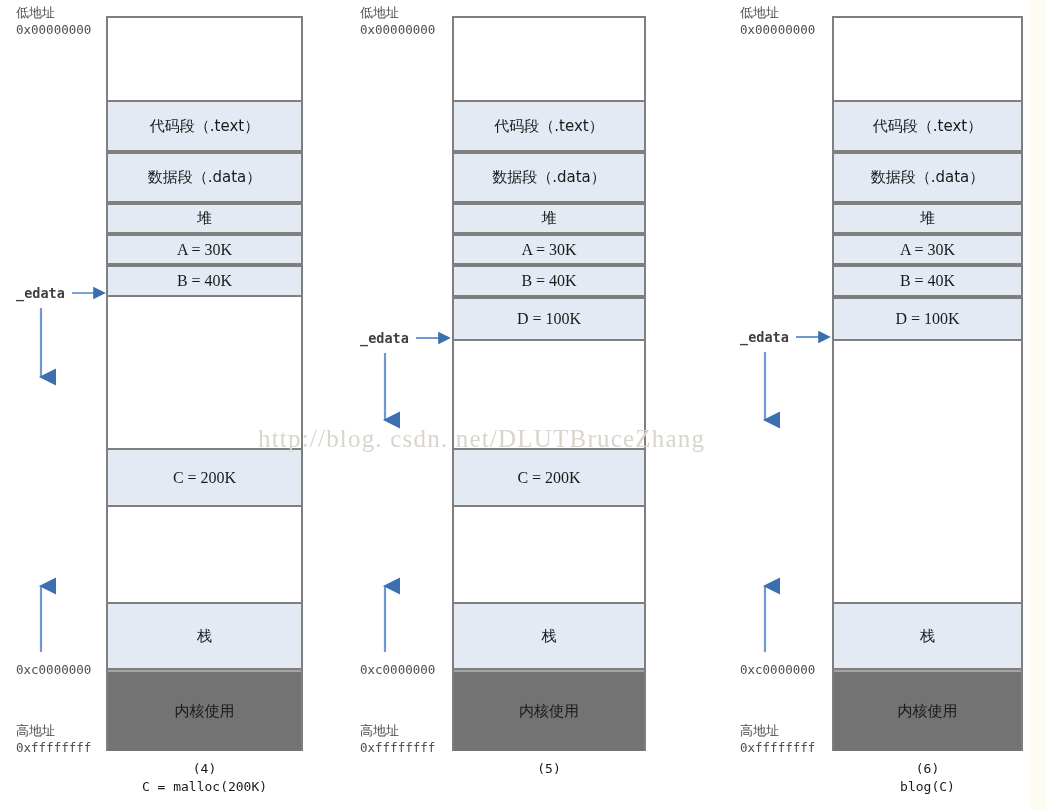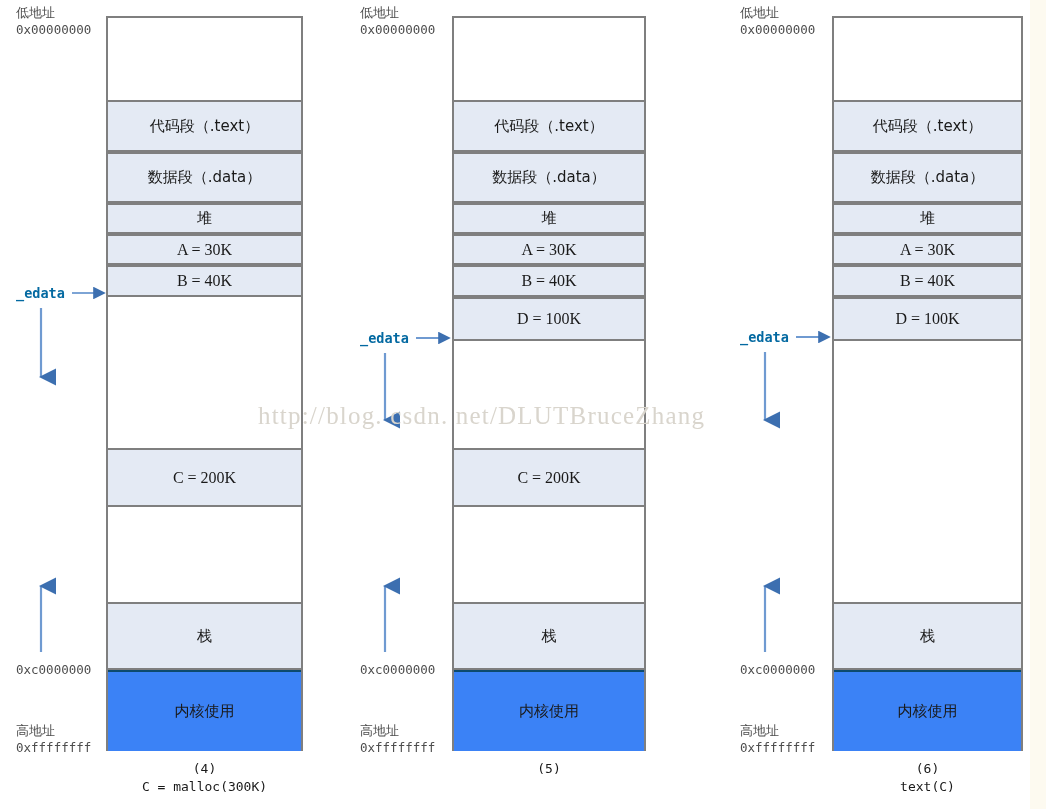--- a/index.html
+++ b/index.html
@@ -28,21 +28,21 @@
 
   #canvas {
     position: absolute;
     inset: 0;
   }
 
   
   #watermark {
     position: absolute;
     left: 258px;
-    top: 402px;
+    top: 425px;
     width: 560px;
     font-family: "Liberation Serif", "DejaVu Serif", serif;
     font-size: 25px;
     letter-spacing: 1.2px;
     color: #d9d5cd;
     white-space: nowrap;
     z-index: 5;
     pointer-events: none;
   }
 
@@ -70,22 +70,22 @@
     border-bottom: 2px solid #7f7f7f;
     background: #e4eaf4;
     display: flex;
     align-items: center;
     justify-content: center;
     font-size: 16px;
     color: #1a1a1a;
     white-space: nowrap;
   }
   .seg.plain {
-    background: #3b82f6;
-    border-top: 2px solid #0c4a6e;
+    background: #737373;
+    border-top: 2px solid #a3a3a3;
     border-bottom: none;
   }
   .seg.cjk {
     font-family: "DejaVu Sans", "Liberation Sans", sans-serif;
     font-size: 15px;
   }
 
   
   .addr-label {
     position: absolute;
@@ -98,21 +98,21 @@
   .addr-label .cjk-line {
     font-family: "DejaVu Sans", "Liberation Sans", sans-serif;
     font-size: 13px;
   }
 
   .edata-label {
     position: absolute;
     font-family: "DejaVu Sans Mono", "Liberation Mono", monospace;
     font-size: 13.5px;
     font-weight: bold;
-    color: #0369a1;
+    color: #404040;
     white-space: nowrap;
   }
 
   
   .caption {
     position: absolute;
     text-align: center;
     font-family: "DejaVu Sans Mono", "Liberation Mono", monospace;
     font-size: 13px;
     color: #1a1a1a;
@@ -200,21 +200,21 @@
       <div class="seg cjk" style="top:185px; height:31px;">堆</div>
       <div class="seg" style="top:216px; height:31px;">A = 30K</div>
       <div class="seg" style="top:247px; height:32px;">B = 40K</div>
       <div class="seg" style="top:430px; height:59px;">C = 200K</div>
       <div class="seg cjk" style="top:584px; height:68px;">栈</div>
       <div class="seg cjk plain" style="top:652px; height:81px;">内核使用</div>
     </div>
 
     <div class="caption" style="left:106px; top:760px; width:197px;">
       <div>(4)</div>
-      <div>C = malloc(300K)</div>
+      <div>C = malloc(200K)</div>
     </div>
   </div>
 
   <div class="column">
 
     <div class="addr-label" style="left:360px; top:4px;">
       <div class="cjk-line">低地址</div>
       <div>0x00000000</div>
     </div>
 
@@ -266,17 +266,17 @@
       <div class="seg cjk" style="top:185px; height:31px;">堆</div>
       <div class="seg" style="top:216px; height:31px;">A = 30K</div>
       <div class="seg" style="top:247px; height:32px;">B = 40K</div>
       <div class="seg" style="top:279px; height:44px;">D = 100K</div>
       <div class="seg cjk" style="top:584px; height:68px;">栈</div>
       <div class="seg cjk plain" style="top:652px; height:81px;">内核使用</div>
     </div>
 
     <div class="caption" style="left:832px; top:760px; width:191px;">
       <div>(6)</div>
-      <div>text(C)</div>
+      <div>blog(C)</div>
     </div>
   </div>
 
 </div>
 
 </body></html>

